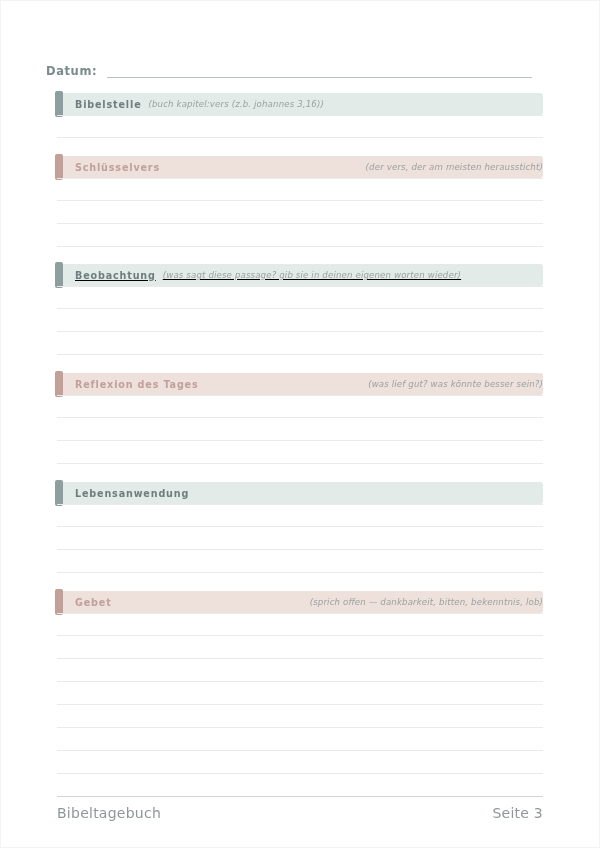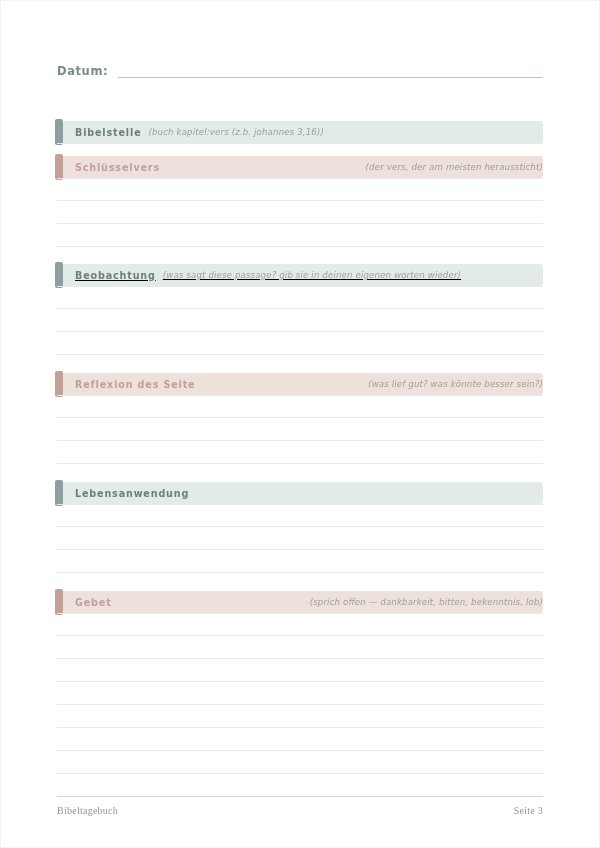--- a/index.html
+++ b/index.html
@@ -32,21 +32,21 @@
     background: #f2f3f3;
   }
   .page-edge-left   { left: 0; top: 0; width: 1px; height: 848px; }
   .page-edge-right  { right: 0; top: 0; width: 1px; height: 848px; }
   .page-edge-top    { left: 0; top: 0; width: 600px; height: 1px; }
   .page-edge-bottom { left: 0; bottom: 0; width: 600px; height: 1px; }
 
   
   .date-row {
     position: absolute;
-    left: 57px;
+    left: 46px;
     top: 58px;
     width: 486px;
     height: 20px;
     display: flex;
     align-items: flex-end;
   }
   .date-label {
     font-size: 11.5px;
     font-weight: bold;
     letter-spacing: 0.6px;
@@ -126,43 +126,42 @@
     left: 57px;
     top: 796px;
     width: 486px;
     border-top: 1px solid #cfd6d6;
     padding-top: 8px;
     display: flex;
     justify-content: space-between;
     align-items: center;
   }
   .footer-text {
-    font-size: 10px;
+    font-size: 14px;
     color: #8e9898;
     letter-spacing: 0.25px;
-    font-family: Liberation Serif, serif;
   }
 </style>
 </head>
 <body>
 
 <div class="page">
 
   <div class="page-edge-top"></div>
   <div class="page-edge-left"></div>
   <div class="page-edge-right"></div>
   <div class="page-edge-bottom"></div>
 
   <div class="date-row">
     <div class="date-label">Datum:</div>
     <div class="date-rule"></div>
   </div>
 
   <div id="sections-host">
-      <div class="section theme-green" style="top: 93px; margin-top: 28px;">
+      <div class="section theme-green" style="top: 93px;">
         <div class="section-header">
           <div class="accent-bar"></div>
           <span class="section-title">Bibelstelle</span>
           <span class="section-hint">(buch kapitel:vers (z.b. johannes 3,16))</span>
         </div>
         <div class="rules">
           <div class="rule-line first"></div>
         </div>
       </div>
       <div class="section theme-rose" style="top: 156px;">
@@ -185,21 +184,21 @@
         </div>
         <div class="rules">
           <div class="rule-line first"></div>
           <div class="rule-line"></div>
           <div class="rule-line"></div>
         </div>
       </div>
       <div class="section theme-rose" style="top: 373px;">
         <div class="section-header">
           <div class="accent-bar"></div>
-          <span class="section-title">Reflexion des Seite</span>
+          <span class="section-title">Reflexion des Tages</span>
           <span class="section-hint">(was lief gut? was könnte besser sein?)</span>
         </div>
         <div class="rules">
           <div class="rule-line first"></div>
           <div class="rule-line"></div>
           <div class="rule-line"></div>
         </div>
       </div>
       <div class="section theme-green" style="top: 482px;">
         <div class="section-header">

